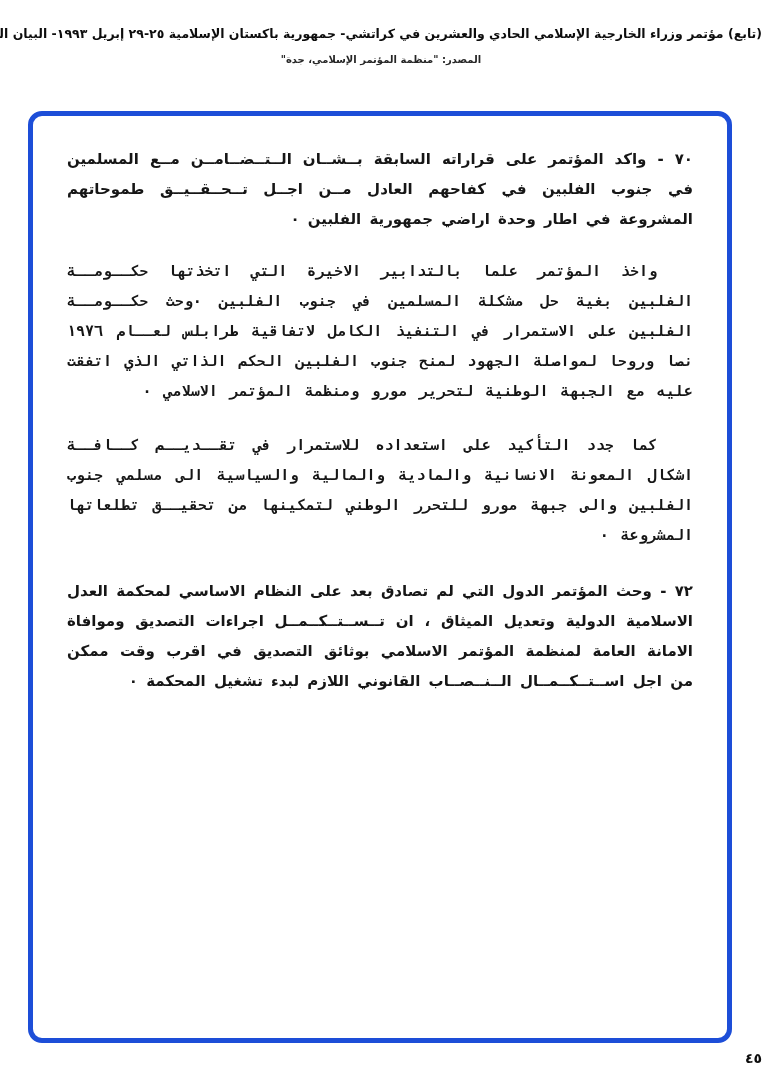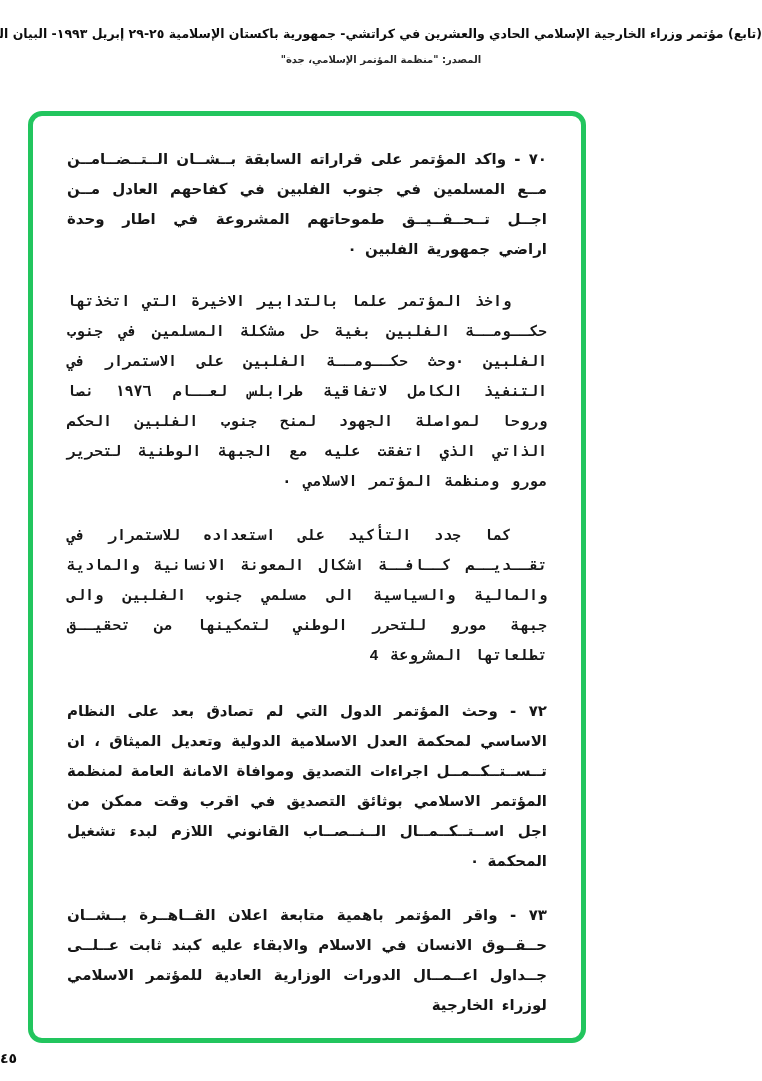--- a/index.html
+++ b/index.html
@@ -36,23 +36,23 @@
     text-align: center;
     font-weight: 700;
     font-size: 10px;
     margin-top: 11px;
     color: #262626;
   }
   .content-frame {
     position: absolute;
     left: 28px;
     top: 111px;
-    width: 558px;
+    width: 704px;
     height: 932px;
-    border: 5px solid #22c55e;
+    border: 5px solid #1d4ed8;
     border-radius: 14px;
     background: #ffffff;
     padding: 28px 34px 0 34px;
   }
   .doc-body {
     direction: rtl;
     unicode-bidi: embed;
   }
   .para {
     font-weight: 700;
@@ -65,42 +65,41 @@
   }
   .para.indent {
     text-indent: 36px;
     font-family: Liberation Mono, monospace;
   }
   .page-number {
     position: absolute;
     left: 0;
     right: 0;
     top: 1050px;
-    text-align: left;
+    text-align: right;
     font-weight: 700;
     font-size: 14px;
     direction: rtl;
     color: #0d0d0d;
   }
 </style>
 </head>
 <body>
 
 <div class="page">
 
   <div class="doc-header">
     <div class="header-title">(تابع) مؤتمر وزراء الخارجية الإسلامي الحادي والعشرين في كراتشي- جمهورية باكستان الإسلامية ٢٥-٢٩ إبريل ١٩٩٣- البيان الختام</div>
     <div class="header-source">المصدر: "منظمة المؤتمر الإسلامي، جدة"</div>
   </div>
 
   <div class="content-frame">
     <div class="doc-body">
       <div class="para">٧٠ - واكد المؤتمر على قراراته السابقة بــشــان الــتــضــامــن مــع المسلمين في جنوب الفلبين في كفاحهم العادل مــن اجــل تــحــقــيــق طموحاتهم المشروعة في اطار وحدة اراضي جمهورية الفلبين ٠</div>
       <div class="para indent">واخذ المؤتمر علما بالتدابير الاخيرة التي اتخذتها حكــومــة الفلبين بغية حل مشكلة المسلمين في جنوب الفلبين ٠وحث حكــومــة الفلبين على الاستمرار في التنفيذ الكامل لاتفاقية طرابلس لعــام ١٩٧٦ نصا وروحا لمواصلة الجهود لمنح جنوب الفلبين الحكم الذاتي الذي اتفقت عليه مع الجبهة الوطنية لتحرير مورو ومنظمة المؤتمر الاسلامي ٠</div>
-      <div class="para indent">كما جدد التأكيد على استعداده للاستمرار في تقــديــم كــافــة اشكال المعونة الانسانية والمادية والمالية والسياسية الى مسلمي جنوب الفلبين والى جبهة مورو للتحرر الوطني لتمكينها من تحقيــق تطلعاتها المشروعة 4</div>
+      <div class="para indent">كما جدد التأكيد على استعداده للاستمرار في تقــديــم كــافــة اشكال المعونة الانسانية والمادية والمالية والسياسية الى مسلمي جنوب الفلبين والى جبهة مورو للتحرر الوطني لتمكينها من تحقيــق تطلعاتها المشروعة ٠</div>
       <div class="para">٧٢ - وحث المؤتمر الدول التي لم تصادق بعد على النظام الاساسي لمحكمة العدل الاسلامية الدولية وتعديل الميثاق ، ان تــســتــكــمــل اجراءات التصديق وموافاة الامانة العامة لمنظمة المؤتمر الاسلامي بوثائق التصديق في اقرب وقت ممكن من اجل اســتــكــمــال الــنــصــاب القانوني اللازم لبدء تشغيل المحكمة ٠</div>
-      <div class="para">٧٣ - واقر المؤتمر باهمية متابعة اعلان القــاهــرة بــشــان حــقــوق الانسان في الاسلام والابقاء عليه كبند ثابت عــلــى جــداول اعــمــال الدورات الوزارية العادية للمؤتمر الاسلامي لوزراء الخارجية</div>
     </div>
   </div>
 
   <div class="page-number">٤٥</div>
 
 </div>
 
 </body></html>

